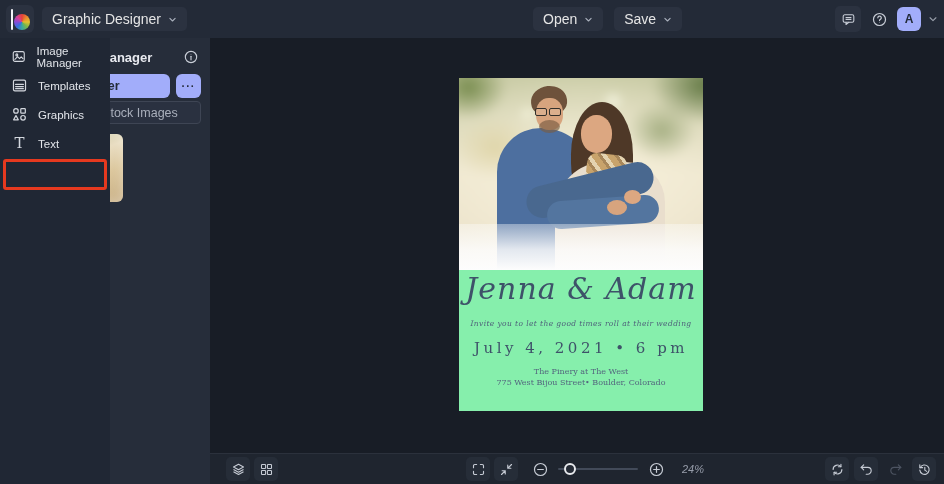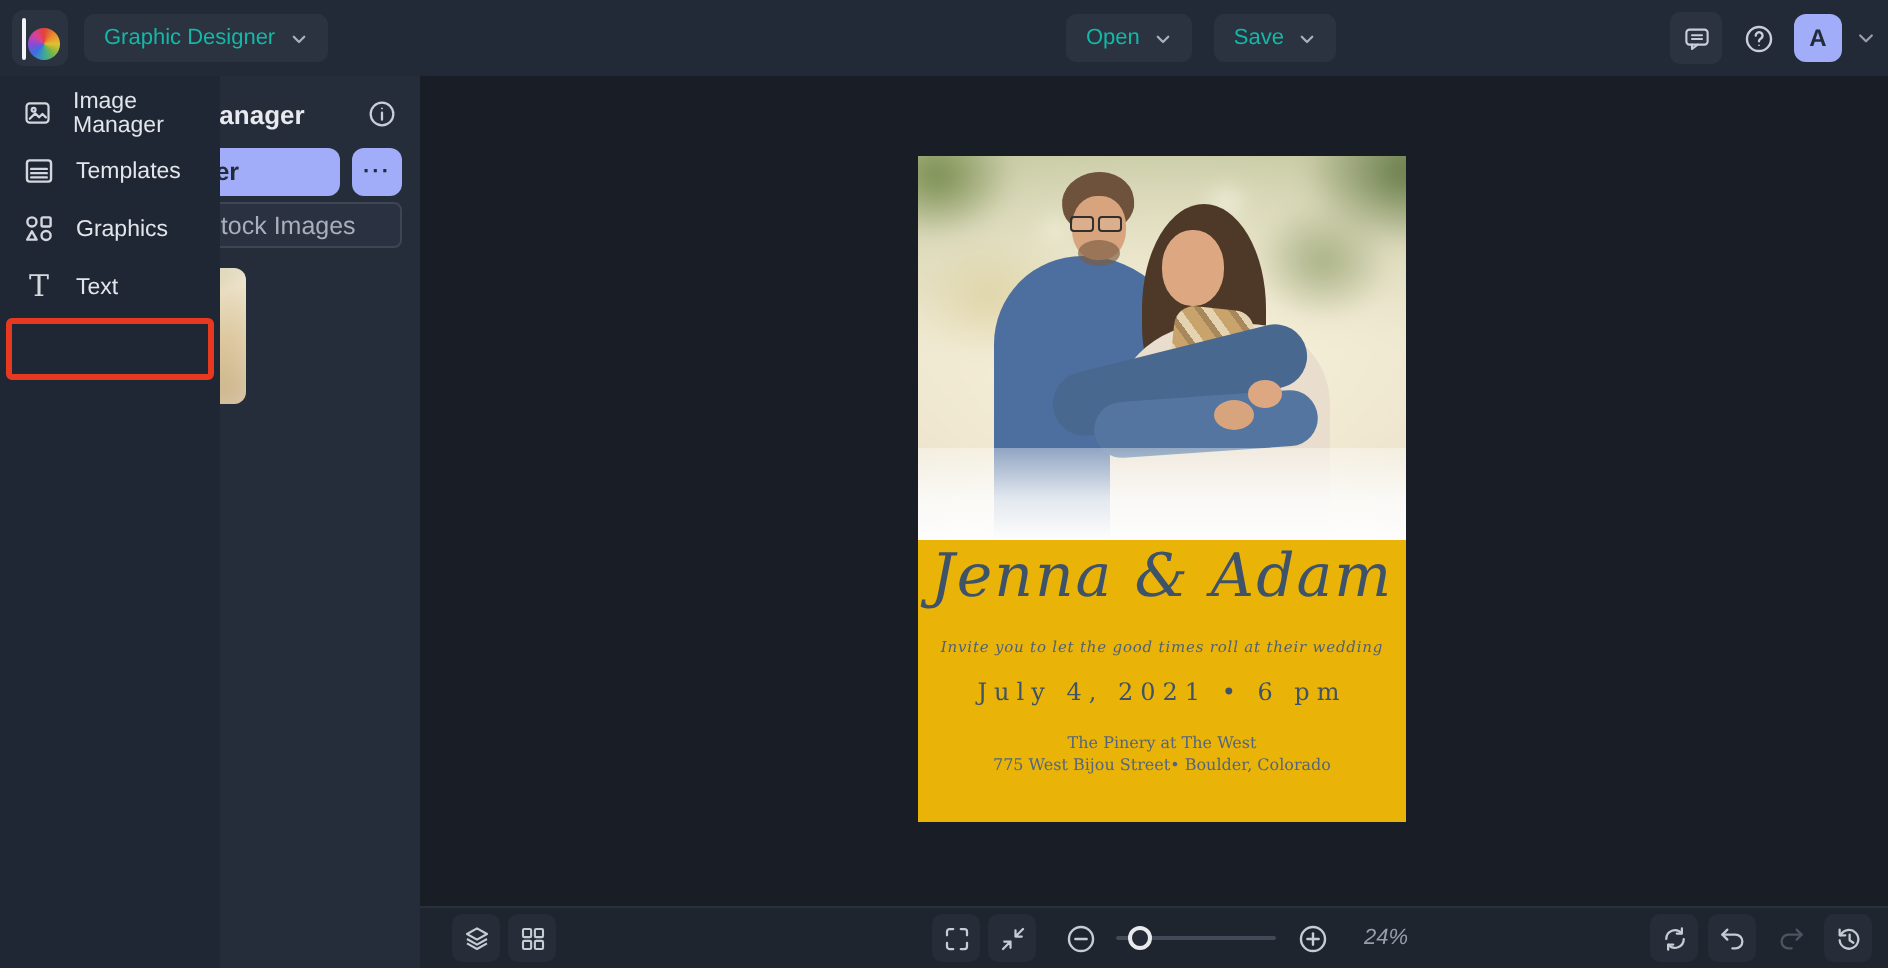--- a/index.html
+++ b/index.html
@@ -2,21 +2,21 @@
 <html><head>
 <meta charset="utf-8">
 <style>
   * { margin:0; padding:0; box-sizing:border-box; }
   body { background:#0e1218; font-family:"Liberation Sans", sans-serif; }
   .app { position:relative; width:944px; height:484px; overflow:hidden; background:#181d26; }
 
   
   .topbar { position:absolute; top:0; left:0; right:0; height:38px; background:#232a37; z-index:10; }
   .tb-btn { display:inline-flex; align-items:center; gap:7px; height:24px; padding:0 10px;
-            background:#2b3240; border:none; border-radius:5px; color:#14b8a6; font-size:11px;
+            background:#2b3240; border:none; border-radius:5px; color:#e5e5e5; font-size:14px;
             font-family:"Liberation Sans", sans-serif; cursor:pointer; }
   .logo-btn { position:absolute; left:6px; top:5px; width:28px; height:28px; padding:0;
               border-radius:6px; justify-content:center; }
   .logo-mark { position:relative; width:19px; height:21px; }
   .logo-mark .stem { position:absolute; left:0; top:0; width:2.5px; height:21px; background:#f3f5f8; border-radius:2px; }
   .logo-mark .wheel { position:absolute; right:0; bottom:0; width:16px; height:16px; border-radius:50%;
       background:conic-gradient(#e4413a,#e88a2e,#e3c02f,#7ab648,#3aa7a0,#3a6fe0,#8a4bd6,#d6429a,#e4413a); }
   .appmenu-btn { position:absolute; left:42px; top:7px; }
   .center-group { position:absolute; left:533px; top:7px; display:flex; gap:11px; }
   .right-group { position:absolute; right:4px; top:6px; display:flex; align-items:center; gap:5px; }
@@ -55,21 +55,21 @@
   .sb-item { display:flex; align-items:center; gap:10px; height:29px; padding-left:11px;
              color:#e2e5ea; font-size:11.5px; cursor:pointer; }
   .sb-item .t-glyph { width:17px; text-align:center; font-family:"DejaVu Serif", serif;
                       font-size:15px; line-height:1; color:#d3d7de; }
   .red-box { position:absolute; left:3px; top:121px; width:104px; height:31px;
              border:3px solid #e6391f; border-radius:3px; pointer-events:none; }
 
   
   .canvas { position:absolute; left:210px; top:38px; right:0; bottom:0; background:#181d26; }
 
-  .card { position:absolute; left:249px; top:40px; width:244px; height:333px; background:#eab308; cursor:pointer; }
+  .card { position:absolute; left:249px; top:40px; width:244px; height:333px; background:#86efac; cursor:pointer; }
   .photo { position:absolute; top:0; left:0; width:244px; height:192px; overflow:hidden; background:#e8e2cc; }
   .photo .bg { position:absolute; inset:-12px; filter:blur(5px);
     background:
       radial-gradient(55px 45px at 8% 10%, rgba(104,128,62,.85), transparent 70%),
       radial-gradient(75px 55px at 96% 9%, rgba(88,112,58,.9), transparent 70%),
       radial-gradient(50px 42px at 80% 30%, rgba(122,141,85,.6), transparent 70%),
       radial-gradient(16px 14px at 62% 16%, rgba(255,255,240,.8), transparent 70%),
       radial-gradient(12px 12px at 30% 22%, rgba(255,255,235,.7), transparent 70%),
       radial-gradient(60px 45px at 18% 38%, rgba(218,206,154,.7), transparent 70%),
       radial-gradient(170px 120px at 50% 58%, #f8f1dc, transparent),
@@ -92,21 +92,21 @@
   .hand2 { left:165px; top:112px; width:17px; height:14px; border-radius:50%; background:#dca781; }
   .photo-fade { position:absolute; left:0; top:146px; width:244px; height:46px;
     background:linear-gradient(180deg, rgba(253,253,253,.38), rgba(253,253,253,.85) 55%, #fdfdfd); }
 
   .inv-names { position:absolute; top:193px; left:0; width:100%; text-align:center;
                font-family:"DejaVu Serif", serif; font-style:italic; font-size:30px;
                color:#3e5269; letter-spacing:1px; }
   .inv-tagline { position:absolute; top:241px; left:0; width:100%; text-align:center;
                  font-family:"DejaVu Serif", serif; font-size:7.5px; color:#4e617a; letter-spacing:.4px;font-style:italic; }
   .inv-date { position:absolute; top:261px; left:0; width:100%; text-align:center;
-              font-family:"DejaVu Serif", serif; font-size:12px; color:#3e5269; letter-spacing:3.5px; }
+              font-family:"DejaVu Serif", serif; font-size:15px; color:#3e5269; letter-spacing:3.5px; }
   .inv-venue1 { position:absolute; top:289px; left:0; width:100%; text-align:center;
                 font-family:"DejaVu Serif", serif; font-size:8px; color:#53667e; }
   .inv-venue2 { position:absolute; top:300px; left:0; width:100%; text-align:center;
                 font-family:"DejaVu Serif", serif; font-size:8px; color:#53667e; }
 
   
   .bottombar { position:absolute; left:0; right:0; bottom:0; height:31px; background:#1f252f;
                border-top:1px solid #2b313c;font-style:italic; }
   .bb-btn { width:24px; height:24px; display:inline-flex; align-items:center; justify-content:center;
             background:#262d38; border:none; border-radius:5px; cursor:pointer; padding:0; }

